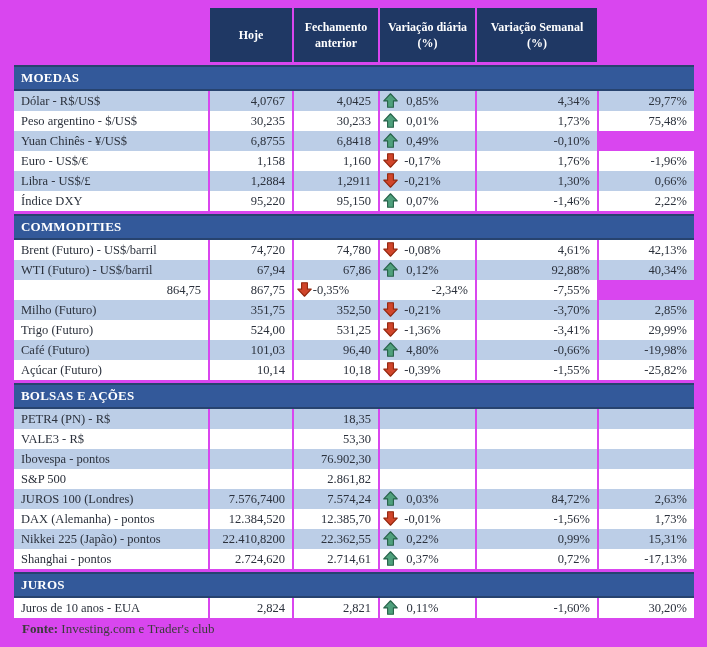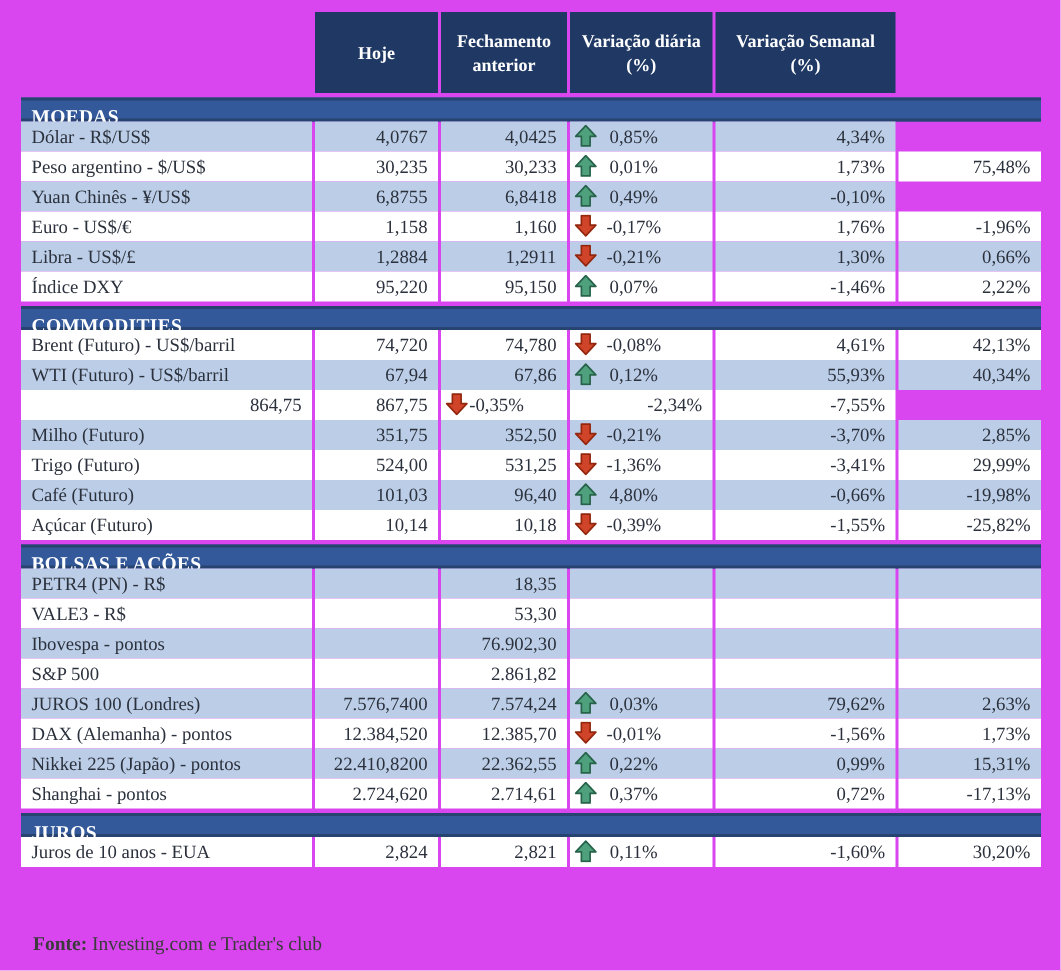--- a/index.html
+++ b/index.html
@@ -16,21 +16,21 @@
   }
   .tbl{position:absolute;left:14px;top:8px;width:680px;}
   .grid-row{display:grid;grid-template-columns:194px 82px 84px 95px 120px 95px;column-gap:2px;}
   .hdr .hcell{
     background:var(--header-bg);color:#fff;font-weight:bold;font-size:12px;
     display:flex;align-items:center;justify-content:center;text-align:center;
     line-height:1.35;padding:0 2px;white-space:pre-line;height:54px;box-sizing:border-box;
   }
   .hdr .corner{background:transparent;}
   .secbar{
-    height:16px;box-sizing:border-box;margin-top:3px;
+    height:26px;box-sizing:border-box;margin-top:3px;
     background:var(--section-bg);
     border-top:2px solid var(--section-edge);
     border-bottom:2px solid var(--section-edge);
     color:#fff;font-weight:bold;font-size:13px;line-height:21px;
     padding-left:7px;letter-spacing:0.2px;
   }
   .drow{height:20px;}
   .cell{
     font-size:12.5px;line-height:20px;height:20px;box-sizing:border-box;
     overflow:hidden;white-space:nowrap;background:#ffffff;
@@ -66,20 +66,21 @@
         <div class="grid-row drow light">
           <div class="cell c-label">Dólar - R$/US$</div>
           <div class="cell c-num">4,0767</div>
           <div class="cell c-num">4,0425</div>
           <div class="cell c-daily"><span class="arrow-box">
               <svg width="15" height="15" viewBox="0 0 16 16">
                 <path d="M8 0.8 L15.2 8.4 H11.1 V15.2 H4.9 V8.4 H0.8 Z" fill="#4FA07C" stroke="#27634A" stroke-width="1.2" stroke-linejoin="round"></path>
               </svg>
             </span><span>0,85%</span></div>
           <div class="cell c-num">4,34%</div>
+          <div class="cell c-num">29,77%</div>
         </div>
         <div class="grid-row drow">
           <div class="cell c-label">Peso argentino - $/US$</div>
           <div class="cell c-num">30,235</div>
           <div class="cell c-num">30,233</div>
           <div class="cell c-daily"><span class="arrow-box">
               <svg width="15" height="15" viewBox="0 0 16 16">
                 <path d="M8 0.8 L15.2 8.4 H11.1 V15.2 H4.9 V8.4 H0.8 Z" fill="#4FA07C" stroke="#27634A" stroke-width="1.2" stroke-linejoin="round"></path>
               </svg>
             </span><span>0,01%</span></div>
@@ -148,21 +149,21 @@
         </div>
         <div class="grid-row drow light">
           <div class="cell c-label">WTI (Futuro) - US$/barril</div>
           <div class="cell c-num">67,94</div>
           <div class="cell c-num">67,86</div>
           <div class="cell c-daily"><span class="arrow-box">
               <svg width="15" height="15" viewBox="0 0 16 16">
                 <path d="M8 0.8 L15.2 8.4 H11.1 V15.2 H4.9 V8.4 H0.8 Z" fill="#4FA07C" stroke="#27634A" stroke-width="1.2" stroke-linejoin="round"></path>
               </svg>
             </span><span>0,12%</span></div>
-          <div class="cell c-num">55,93%</div>
+          <div class="cell c-num">92,88%</div>
           <div class="cell c-num">40,34%</div>
         </div>
         <div class="grid-row drow">
           <div class="cell c-num">864,75</div>
           <div class="cell c-num">867,75</div>
           <div class="cell c-daily"><span class="arrow-box">
               <svg width="15" height="15" viewBox="0 0 16 16">
                 <path d="M8 0.8 L15.2 8.4 H11.1 V15.2 H4.9 V8.4 H0.8 Z" fill="#D0452A" stroke="#93270E" stroke-width="1.2" stroke-linejoin="round" transform="rotate(180 8 8)"></path>
               </svg>
             </span><span>-0,35%</span></div>
@@ -252,21 +253,21 @@
         </div>
         <div class="grid-row drow light">
           <div class="cell c-label">JUROS 100 (Londres)</div>
           <div class="cell c-num">7.576,7400</div>
           <div class="cell c-num">7.574,24</div>
           <div class="cell c-daily"><span class="arrow-box">
               <svg width="15" height="15" viewBox="0 0 16 16">
                 <path d="M8 0.8 L15.2 8.4 H11.1 V15.2 H4.9 V8.4 H0.8 Z" fill="#4FA07C" stroke="#27634A" stroke-width="1.2" stroke-linejoin="round"></path>
               </svg>
             </span><span>0,03%</span></div>
-          <div class="cell c-num">79,62%</div>
+          <div class="cell c-num">84,72%</div>
           <div class="cell c-num">2,63%</div>
         </div>
         <div class="grid-row drow">
           <div class="cell c-label">DAX (Alemanha) - pontos</div>
           <div class="cell c-num">12.384,520</div>
           <div class="cell c-num">12.385,70</div>
           <div class="cell c-daily"><span class="arrow-box">
               <svg width="15" height="15" viewBox="0 0 16 16">
                 <path d="M8 0.8 L15.2 8.4 H11.1 V15.2 H4.9 V8.4 H0.8 Z" fill="#D0452A" stroke="#93270E" stroke-width="1.2" stroke-linejoin="round" transform="rotate(180 8 8)"></path>
               </svg>

